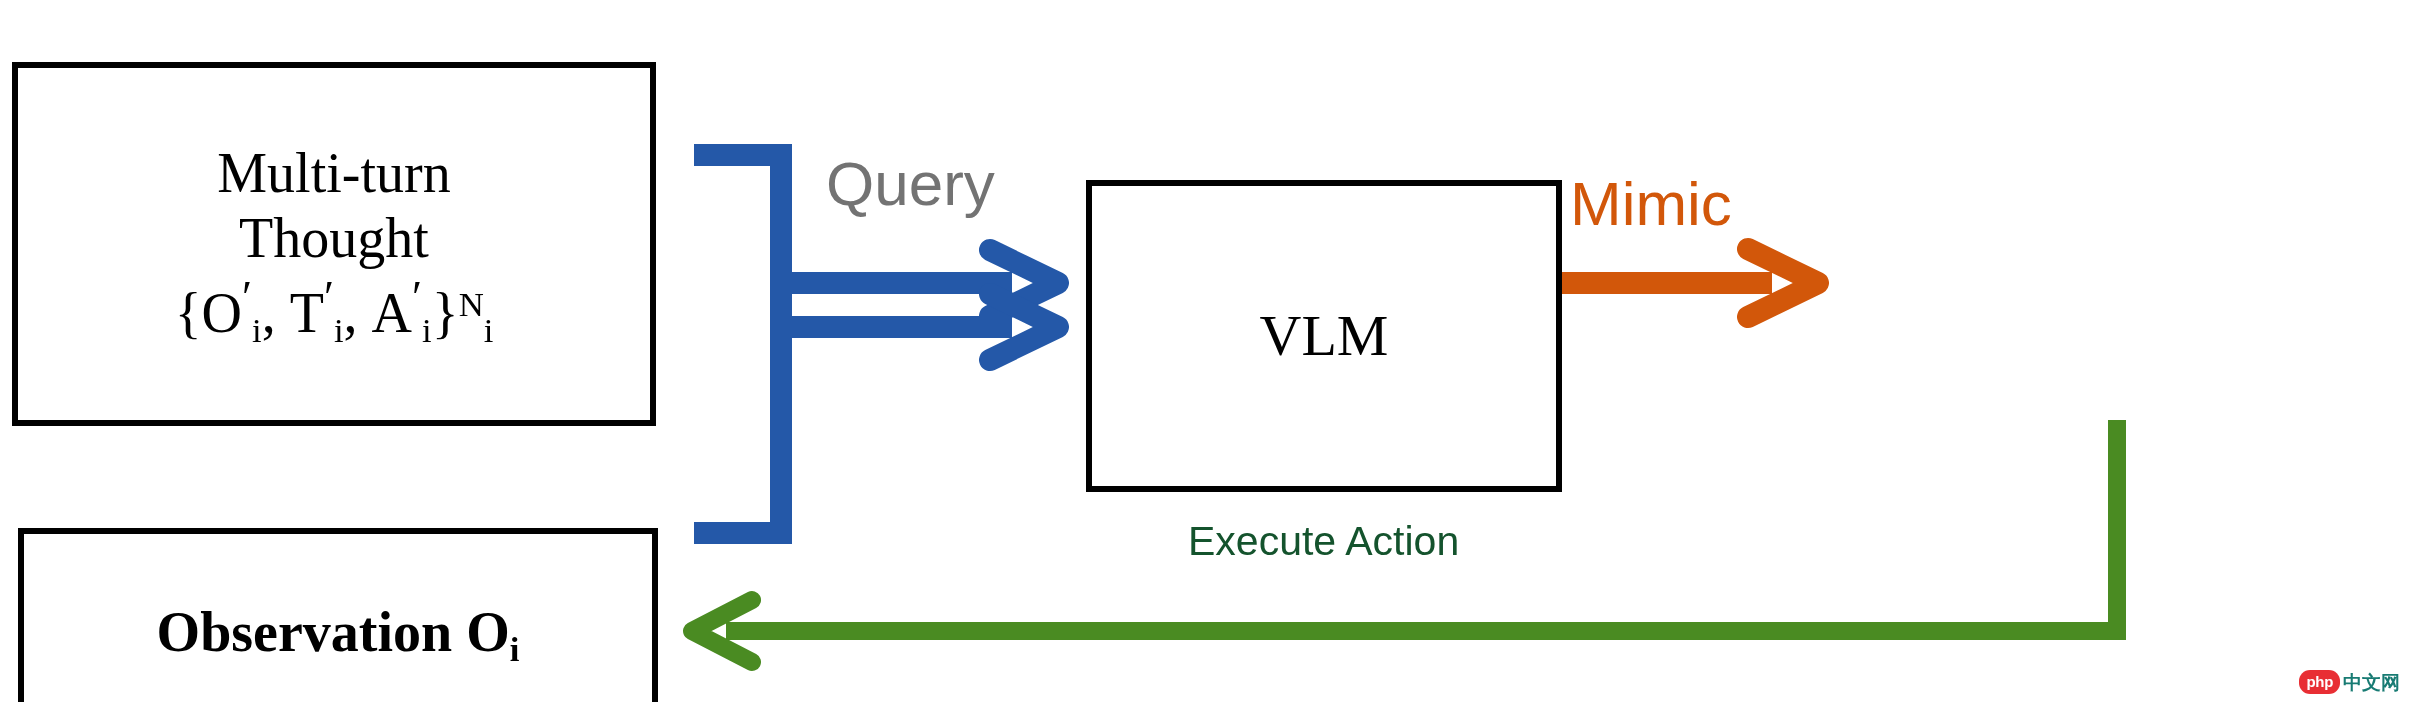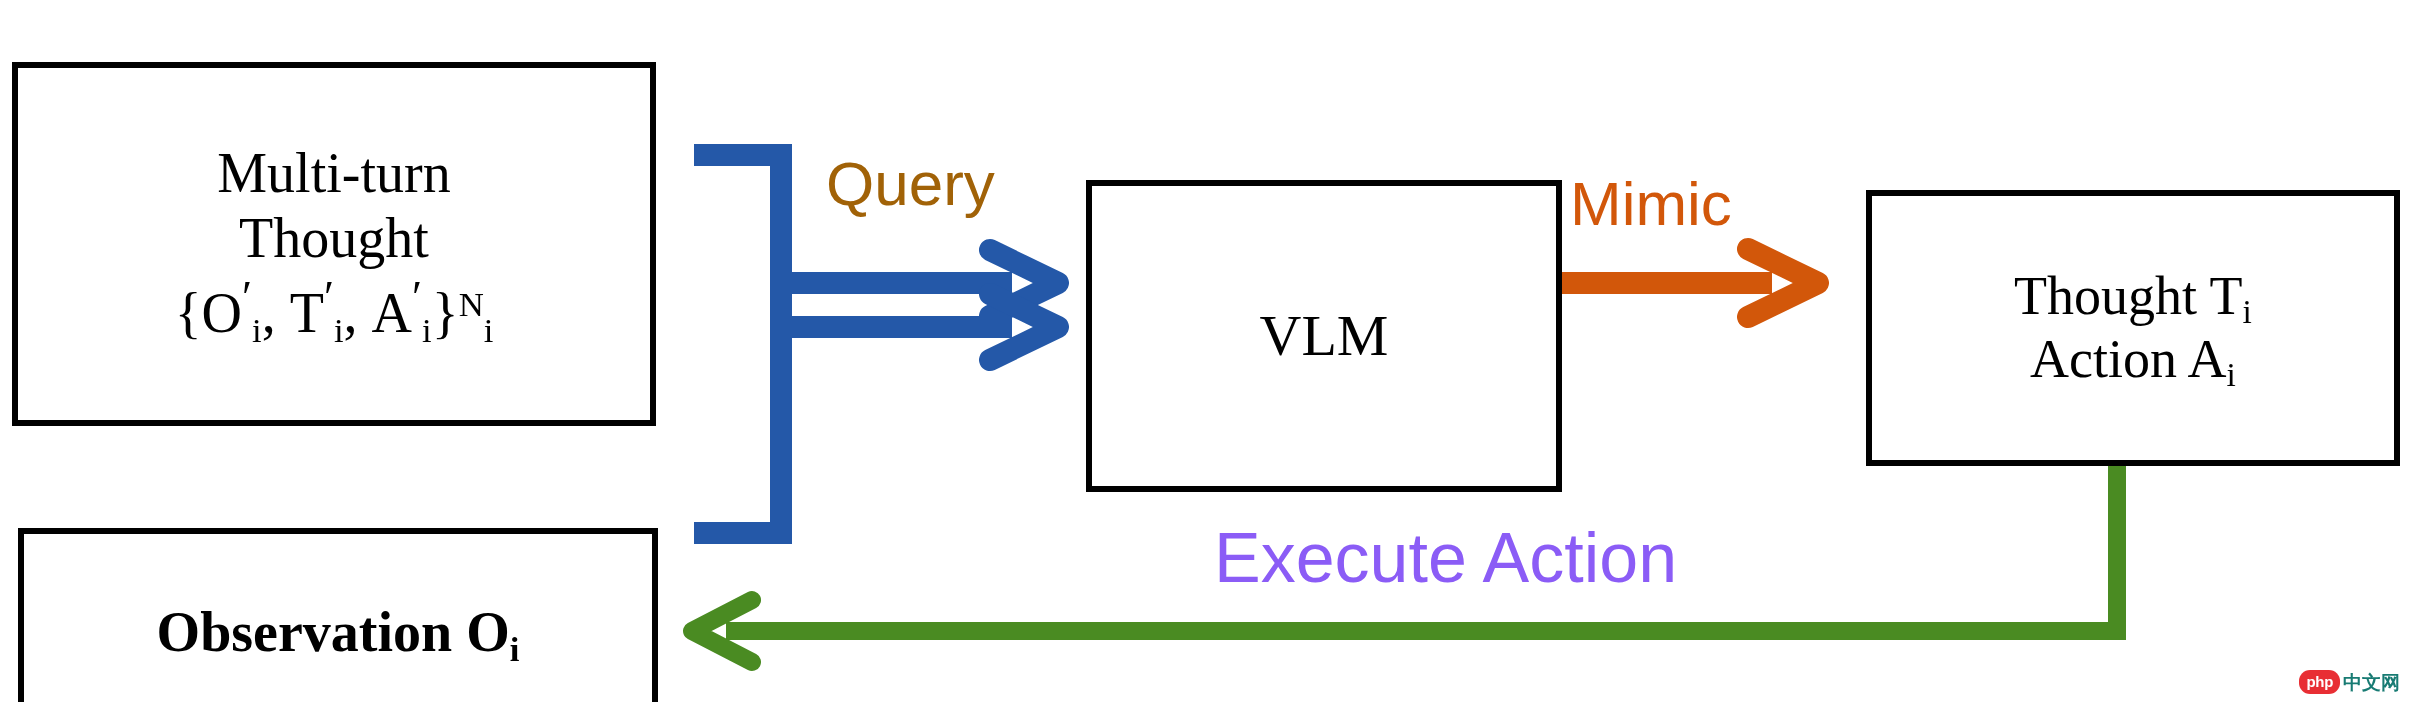--- a/index.html
+++ b/index.html
@@ -72,31 +72,31 @@
   .edge-label {
     position: absolute;
     font-family: "Liberation Sans", "DejaVu Sans", sans-serif;
     font-weight: 400;
     white-space: nowrap;
     z-index: 6;
   }
   #label-query {
     left: 826px; top: 148px;
     font-size: 62px;
-    color: #a16207;
+    color: #737373;
   }
   #label-mimic {
     left: 1570px; top: 168px;
     font-size: 62px;
     color: #D2570A;
   }
   #label-execute {
-    left: 1214px; top: 518px;
-    font-size: 70px;
-    color: #8b5cf6;
+    left: 1188px; top: 518px;
+    font-size: 41px;
+    color: #14532d;
   }
 
   
   #watermark {
     position: absolute;
     right: 12px;
     bottom: 8px;
     display: flex;
     align-items: center;
     gap: 3px;
@@ -161,28 +161,20 @@
     <span class="node-line">Thought</span>
     <span class="node-line">
       <span>{</span><span>O</span><span class="prime">′</span><sub>i</sub><span>,</span>&nbsp;<span>T</span><span class="prime">′</span><sub>i</sub><span>,</span>&nbsp;<span>A</span><span class="prime">′</span><sub>i</sub><span>}</span><sup>N</sup><sub>i</sub>
     </span>
   </div>
 
   <div id="box-vlm" class="node-box">
     <span class="node-line">VLM</span>
   </div>
 
-  <div id="box-thought" class="node-box">
-    <span class="node-line">
-      <span>Thought T</span><sub>i</sub>
-    </span>
-    <span class="node-line">
-      <span>Action A</span><sub>i</sub>
-    </span>
-  </div>
 
   <div id="box-observation" class="node-box">
     <span class="node-line">
       <span>Observation O</span><sub>i</sub>
     </span>
   </div>
 
   <div id="label-query" class="edge-label">Query</div>
 
   <div id="label-mimic" class="edge-label">Mimic</div>

